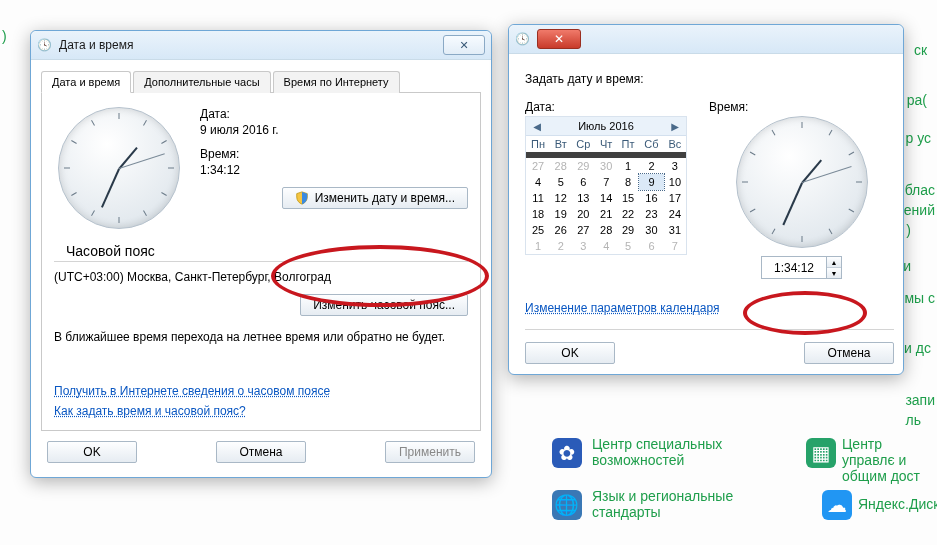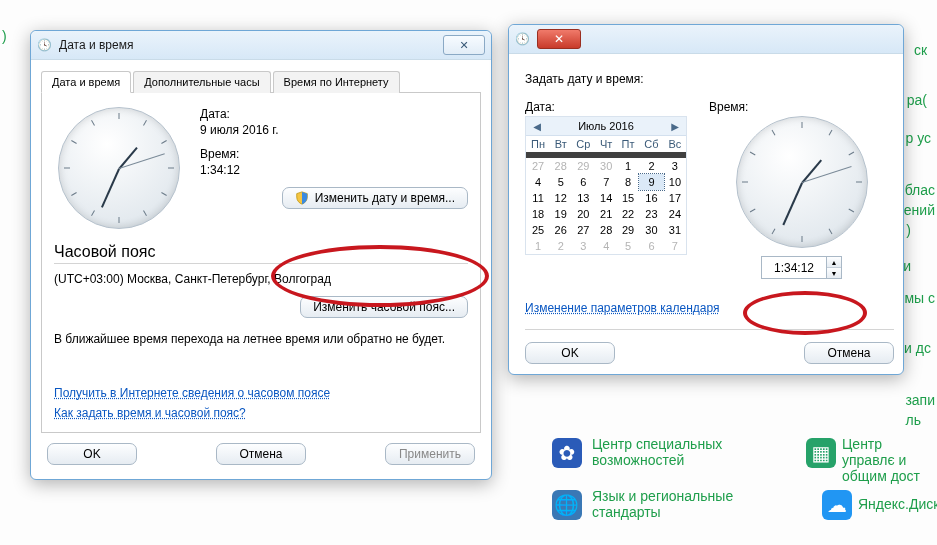--- a/index.html
+++ b/index.html
@@ -17,23 +17,23 @@
   .tab{padding:4px 10px;border:1px solid #c9c9c9;border-bottom:none;margin-right:2px;background:#f3f3f3;border-radius:3px 3px 0 0;font-size:11px;cursor:pointer;position:relative;top:1px}
   .tab.active{background:#fff;border-bottom:1px solid #fff}
   .pane{border:1px solid #c9c9c9;border-top:none;padding:14px 12px 12px 12px}
   .row{display:flex;gap:16px}
   .clock-wrap{width:130px;display:flex;justify-content:center}
   .clock{width:120px;height:120px;border-radius:50%;background:radial-gradient(circle at 40% 30%,#fff,#e4eaef 70%,#c9d3da);border:1px solid #b5c1cc;position:relative;box-shadow:inset 0 0 8px rgba(0,0,0,0.15)}
   .hand{position:absolute;left:50%;top:50%;background:#2a3a4a;transform-origin:0 50%;height:2px}
   .tick{position:absolute;left:50%;top:50%;width:1px;height:6px;background:#6a7a88;transform-origin:50% 54px}
   .lbl{color:#000;font-size:12px;margin-bottom:2px}
   .val{font-size:12px;margin-bottom:10px}
-  .btn{display:inline-flex;align-items:center;gap:6px;padding:3px 12px;border:1px solid #a9b8c6;border-radius:7px;background:linear-gradient(#fdfeff,#e6ecf2);font-size:12px;cursor:pointer}
+  .btn{display:inline-flex;align-items:center;gap:6px;padding:3px 12px;border:1px solid #a9b8c6;border-radius:2px;background:linear-gradient(#fdfeff,#e6ecf2);font-size:12px;cursor:pointer}
   .shield{width:14px;height:14px}
-  .section-title{font-size:16px;margin:14px 0 6px 0;color:#000}
+  .section-title{font-size:14px;margin:14px 0 6px 12px;color:#000}
   .hr{border-top:1px solid #d4d4d4;margin-top:-4px;margin-bottom:8px}
   .link{color:#0a57c2;text-decoration:underline dotted;cursor:pointer;font-size:12px}
   .footer{display:flex;justify-content:space-between;gap:8px;padding:10px 6px 4px 6px}
   .footer .btn{min-width:72px;justify-content:center;padding:3px 8px}
   .btn.disabled{color:#888}
   .redcircle{position:absolute;border:4px solid #c8171e;border-radius:50%;pointer-events:none}
   .w2-body{padding:12px 9px 10px 16px}
   .cols{display:flex;gap:22px;margin-top:4px}
   .cal{border:1px solid #d9e3ee;width:160px;font-size:11px}
   .cal-head{display:flex;align-items:center;justify-content:space-between;background:#eaf2fa;padding:3px 4px;border-bottom:1px solid #d3e0ee}

